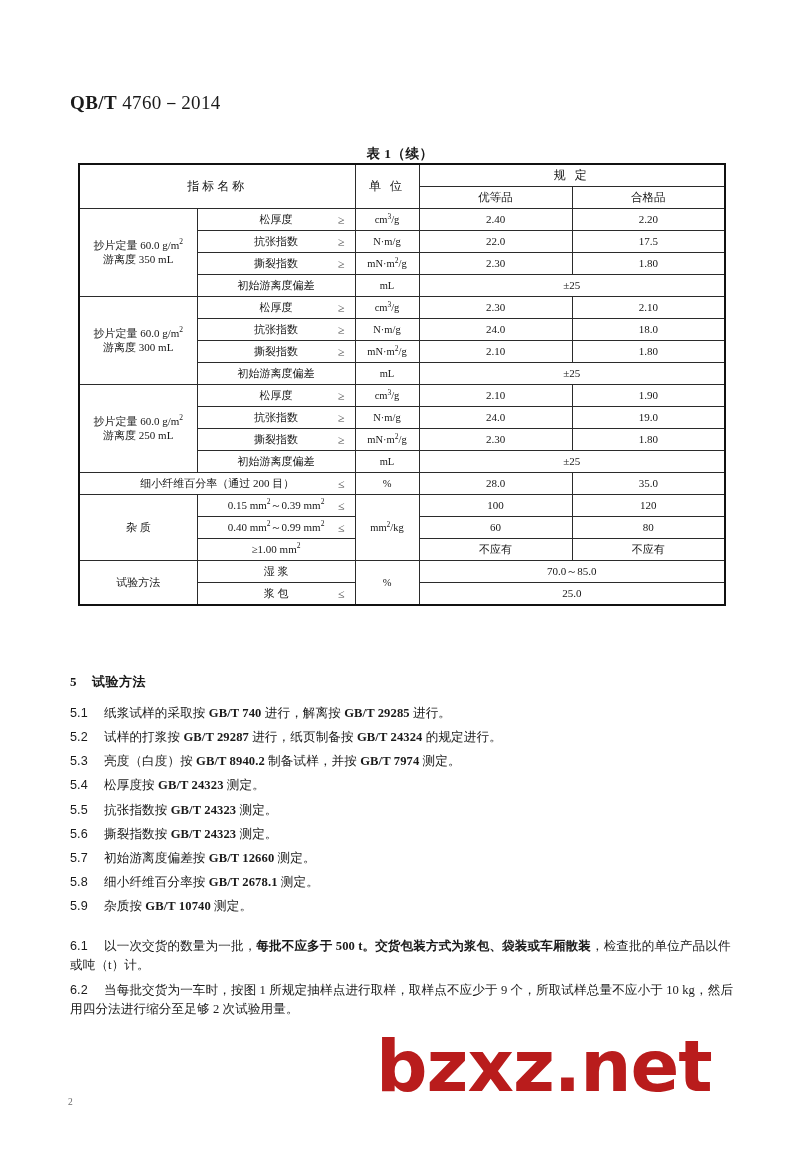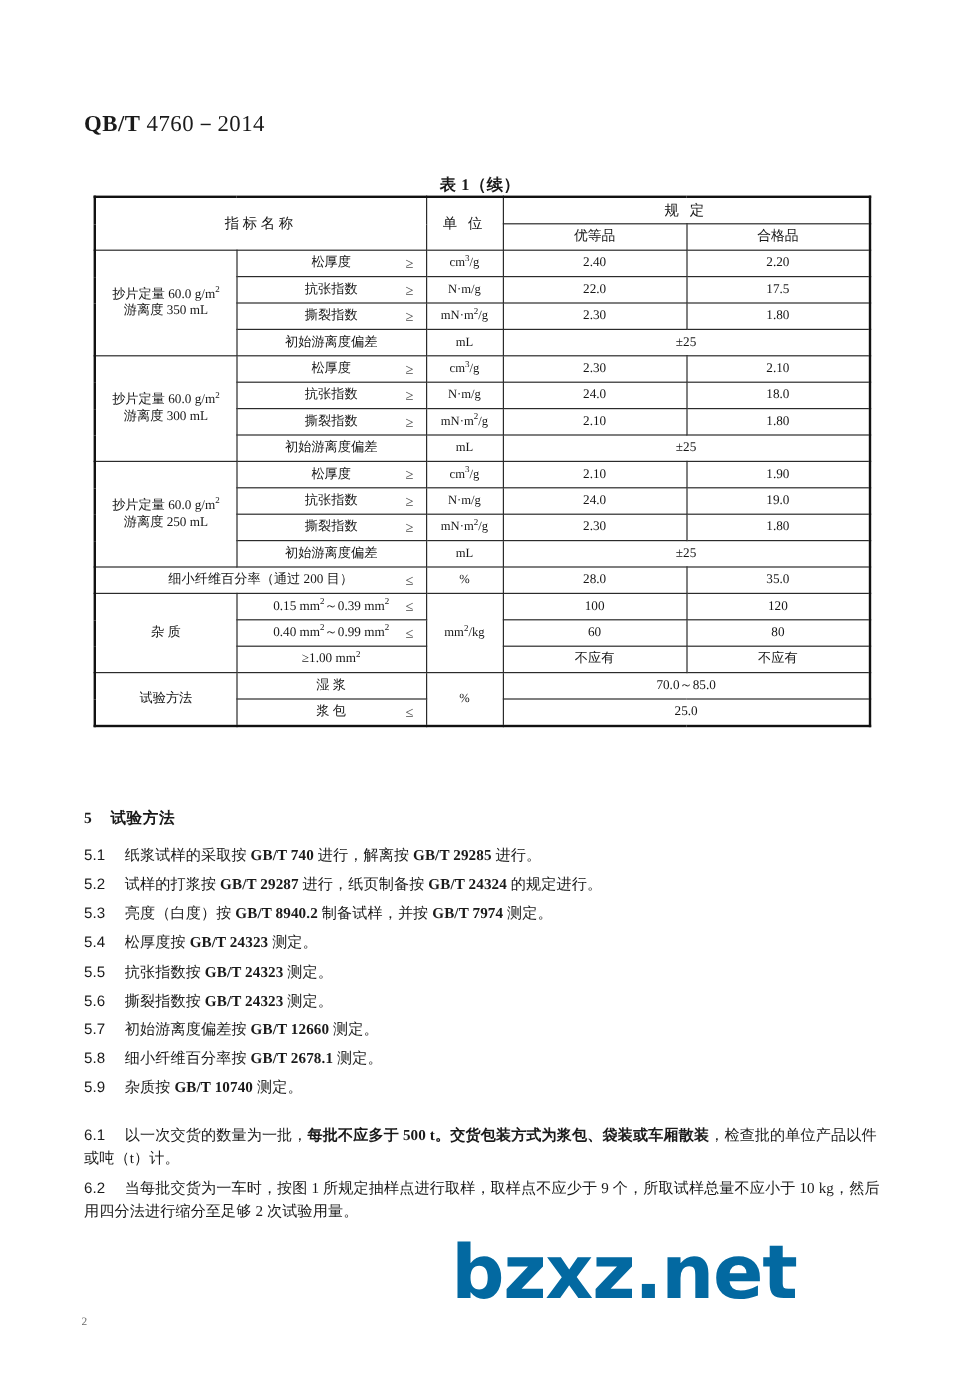--- a/index.html
+++ b/index.html
@@ -23,23 +23,23 @@
     height: 1156px;
   }
 
   
   .watermark {
     position: absolute;
     left: 376px;
     top: 1024px;
     font-family: "DejaVu Sans", sans-serif;
     font-weight: bold;
-    font-size: 62px;
+    font-size: 72px;
     letter-spacing: -1px;
-    color: #0369a1;
+    color: #b91c1c;
     user-select: none;
     white-space: nowrap;
     z-index: 0;
   }
 
   
   .doc-header {
     position: absolute;
     left: 70px;
     top: 90px;

